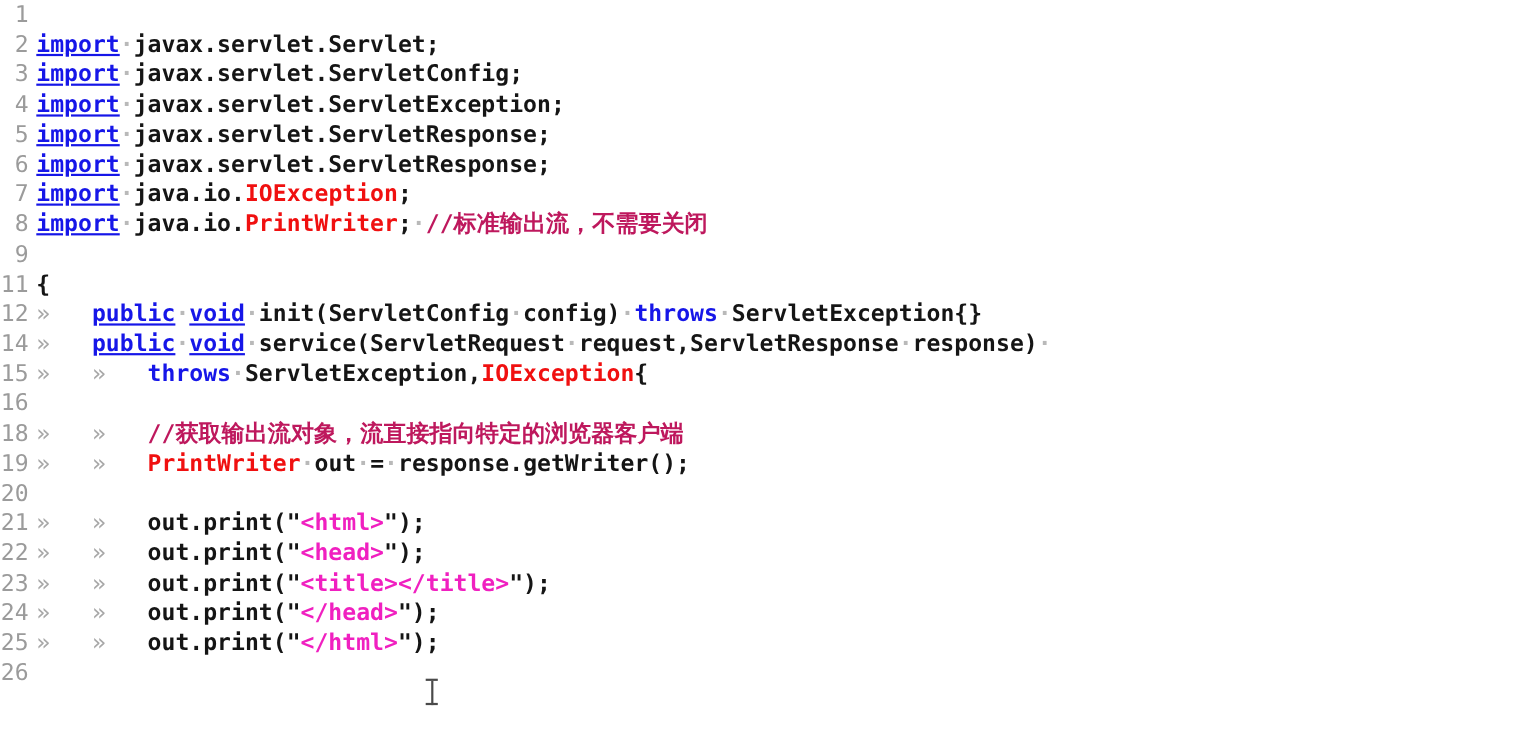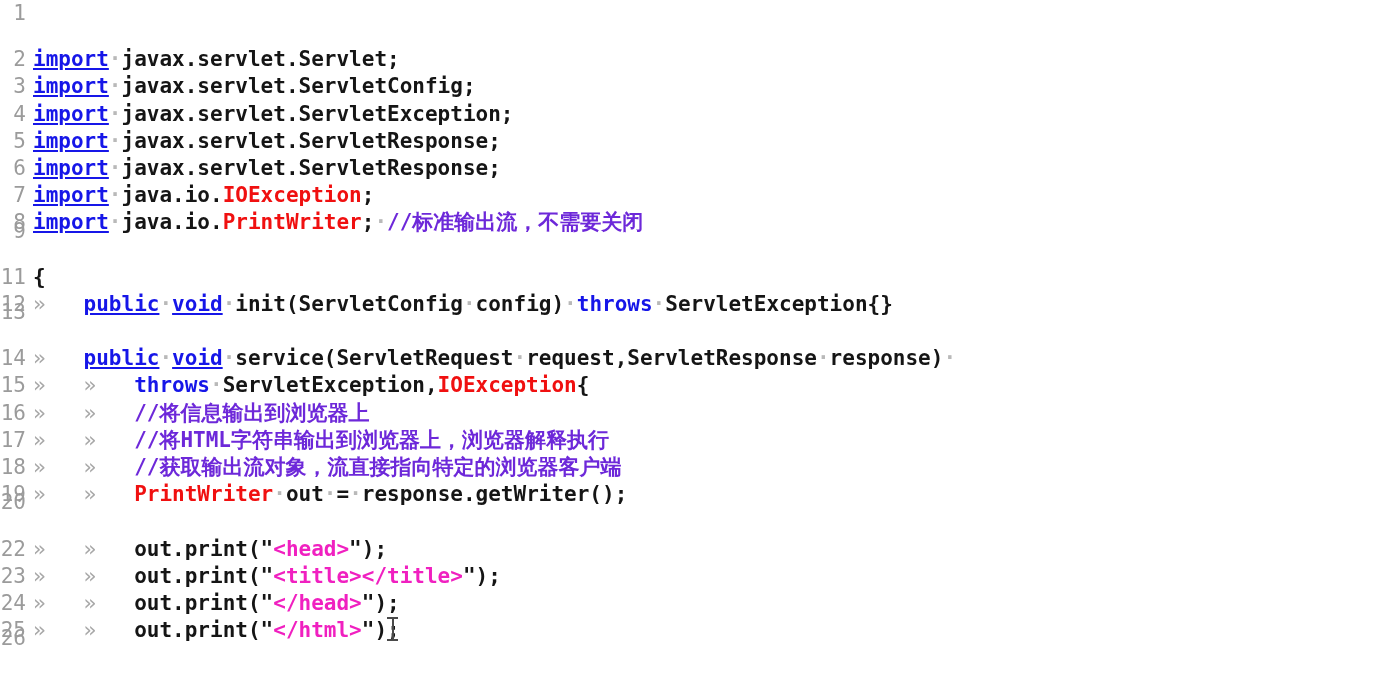--- a/index.html
+++ b/index.html
@@ -39,29 +39,28 @@
     color: #9b9b9b;
     font-weight: normal;
     font-size: 21px;
     -webkit-user-select: none;
     user-select: none;
     padding-right: 0px;
   }
   .code {
     padding-left: 7px;
     white-space: pre;
-    margin-top: 19px;
   }
   
   .kw     { color: #1616e8; text-decoration: underline; text-underline-offset: 2px; }
   .kw2    { color: #1616e8; }
   .type   { color: #f01010; text-align: right; }
   .plain  { color: #151515; }
   .str    { color: #f020c0; }
-  .cmt    { color: #6d28d9; }
+  .cmt    { color: #be185d; }
   .sp     { color: #b9b9b9; }
   .tab    { color: #a8a8a8; font-weight: normal; }
 
   
   #caret {
     position: absolute;
     left: 387px;
     top: 617px;
     width: 11px;
     height: 26px;
@@ -94,28 +93,27 @@
       <div class="line"><span class="gutter">2</span><span class="code"><span class="kw">import</span><span class="sp">·</span><span class="plain">javax.servlet.Servlet;</span></span></div>
       <div class="line"><span class="gutter">3</span><span class="code"><span class="kw">import</span><span class="sp">·</span><span class="plain">javax.servlet.ServletConfig;</span></span></div>
       <div class="line"><span class="gutter">4</span><span class="code"><span class="kw">import</span><span class="sp">·</span><span class="plain">javax.servlet.ServletException;</span></span></div>
       <div class="line"><span class="gutter">5</span><span class="code"><span class="kw">import</span><span class="sp">·</span><span class="plain">javax.servlet.ServletResponse;</span></span></div>
       <div class="line"><span class="gutter">6</span><span class="code"><span class="kw">import</span><span class="sp">·</span><span class="plain">javax.servlet.ServletResponse;</span></span></div>
       <div class="line"><span class="gutter">7</span><span class="code"><span class="kw">import</span><span class="sp">·</span><span class="plain">java.io.</span><span class="type">IOException</span><span class="plain">;</span></span></div>
       <div class="line"><span class="gutter">8</span><span class="code"><span class="kw">import</span><span class="sp">·</span><span class="plain">java.io.</span><span class="type">PrintWriter</span><span class="plain">;</span><span class="sp">·</span><span class="cmt">//标准输出流，不需要关闭</span></span></div>
       <div class="line"><span class="gutter">9</span><span class="code"></span></div>
       <div class="line"><span class="gutter">11</span><span class="code"><span class="plain">{</span></span></div>
       <div class="line"><span class="gutter">12</span><span class="code"><span class="tab">»&nbsp;&nbsp;&nbsp;</span><span class="kw">public</span><span class="sp">·</span><span class="kw">void</span><span class="sp">·</span><span class="plain">init(ServletConfig</span><span class="sp">·</span><span class="plain">config)</span><span class="sp">·</span><span class="kw2">throws</span><span class="sp">·</span><span class="plain">ServletException{}</span></span></div>
-      <div class="line"><span class="gutter">13</span><span class="code"></span></div>
       <div class="line"><span class="gutter">14</span><span class="code"><span class="tab">»&nbsp;&nbsp;&nbsp;</span><span class="kw">public</span><span class="sp">·</span><span class="kw">void</span><span class="sp">·</span><span class="plain">service(ServletRequest</span><span class="sp">·</span><span class="plain">request,ServletResponse</span><span class="sp">·</span><span class="plain">response)</span><span class="sp">·</span></span></div>
       <div class="line"><span class="gutter">15</span><span class="code"><span class="tab">»&nbsp;&nbsp;&nbsp;</span><span class="tab">»&nbsp;&nbsp;&nbsp;</span><span class="kw2">throws</span><span class="sp">·</span><span class="plain">ServletException,</span><span class="type">IOException</span><span class="plain">{</span></span></div>
-      <div class="line"><span class="gutter">16</span><span class="code"><span class="tab">»&nbsp;&nbsp;&nbsp;</span><span class="tab">»&nbsp;&nbsp;&nbsp;</span><span class="cmt">//将信息输出到浏览器上</span></span></div>
-      <div class="line"><span class="gutter">17</span><span class="code"><span class="tab">»&nbsp;&nbsp;&nbsp;</span><span class="tab">»&nbsp;&nbsp;&nbsp;</span><span class="cmt">//将HTML字符串输出到浏览器上，浏览器解释执行</span></span></div>
+      <div class="line"><span class="gutter">16</span></div>
       <div class="line"><span class="gutter">18</span><span class="code"><span class="tab">»&nbsp;&nbsp;&nbsp;</span><span class="tab">»&nbsp;&nbsp;&nbsp;</span><span class="cmt">//获取输出流对象，流直接指向特定的浏览器客户端</span></span></div>
       <div class="line"><span class="gutter">19</span><span class="code"><span class="tab">»&nbsp;&nbsp;&nbsp;</span><span class="tab">»&nbsp;&nbsp;&nbsp;</span><span class="type">PrintWriter</span><span class="sp">·</span><span class="plain">out</span><span class="sp">·</span><span class="plain">=</span><span class="sp">·</span><span class="plain">response.getWriter();</span></span></div>
       <div class="line"><span class="gutter">20</span><span class="code"></span></div>
+      <div class="line"><span class="gutter">21</span><span class="code"><span class="tab">»&nbsp;&nbsp;&nbsp;</span><span class="tab">»&nbsp;&nbsp;&nbsp;</span><span class="plain">out.print("</span><span class="str">&lt;html&gt;</span><span class="plain">");</span></span></div>
       <div class="line"><span class="gutter">22</span><span class="code"><span class="tab">»&nbsp;&nbsp;&nbsp;</span><span class="tab">»&nbsp;&nbsp;&nbsp;</span><span class="plain">out.print("</span><span class="str">&lt;head&gt;</span><span class="plain">");</span></span></div>
       <div class="line"><span class="gutter">23</span><span class="code"><span class="tab">»&nbsp;&nbsp;&nbsp;</span><span class="tab">»&nbsp;&nbsp;&nbsp;</span><span class="plain">out.print("</span><span class="str">&lt;title&gt;&lt;/title&gt;</span><span class="plain">");</span></span></div>
       <div class="line"><span class="gutter">24</span><span class="code"><span class="tab">»&nbsp;&nbsp;&nbsp;</span><span class="tab">»&nbsp;&nbsp;&nbsp;</span><span class="plain">out.print("</span><span class="str">&lt;/head&gt;</span><span class="plain">");</span></span></div>
       <div class="line"><span class="gutter">25</span><span class="code"><span class="tab">»&nbsp;&nbsp;&nbsp;</span><span class="tab">»&nbsp;&nbsp;&nbsp;</span><span class="plain">out.print("</span><span class="str">&lt;/html&gt;</span><span class="plain">");</span></span></div>
       <div class="line"><span class="gutter">26</span><span class="code"></span></div>
     </div>
   <div id="caret" style="left: 387px; top: 617px;">
     <div class="cap-t"></div>
     <div class="ibar"></div>
     <div class="cap-b"></div>

